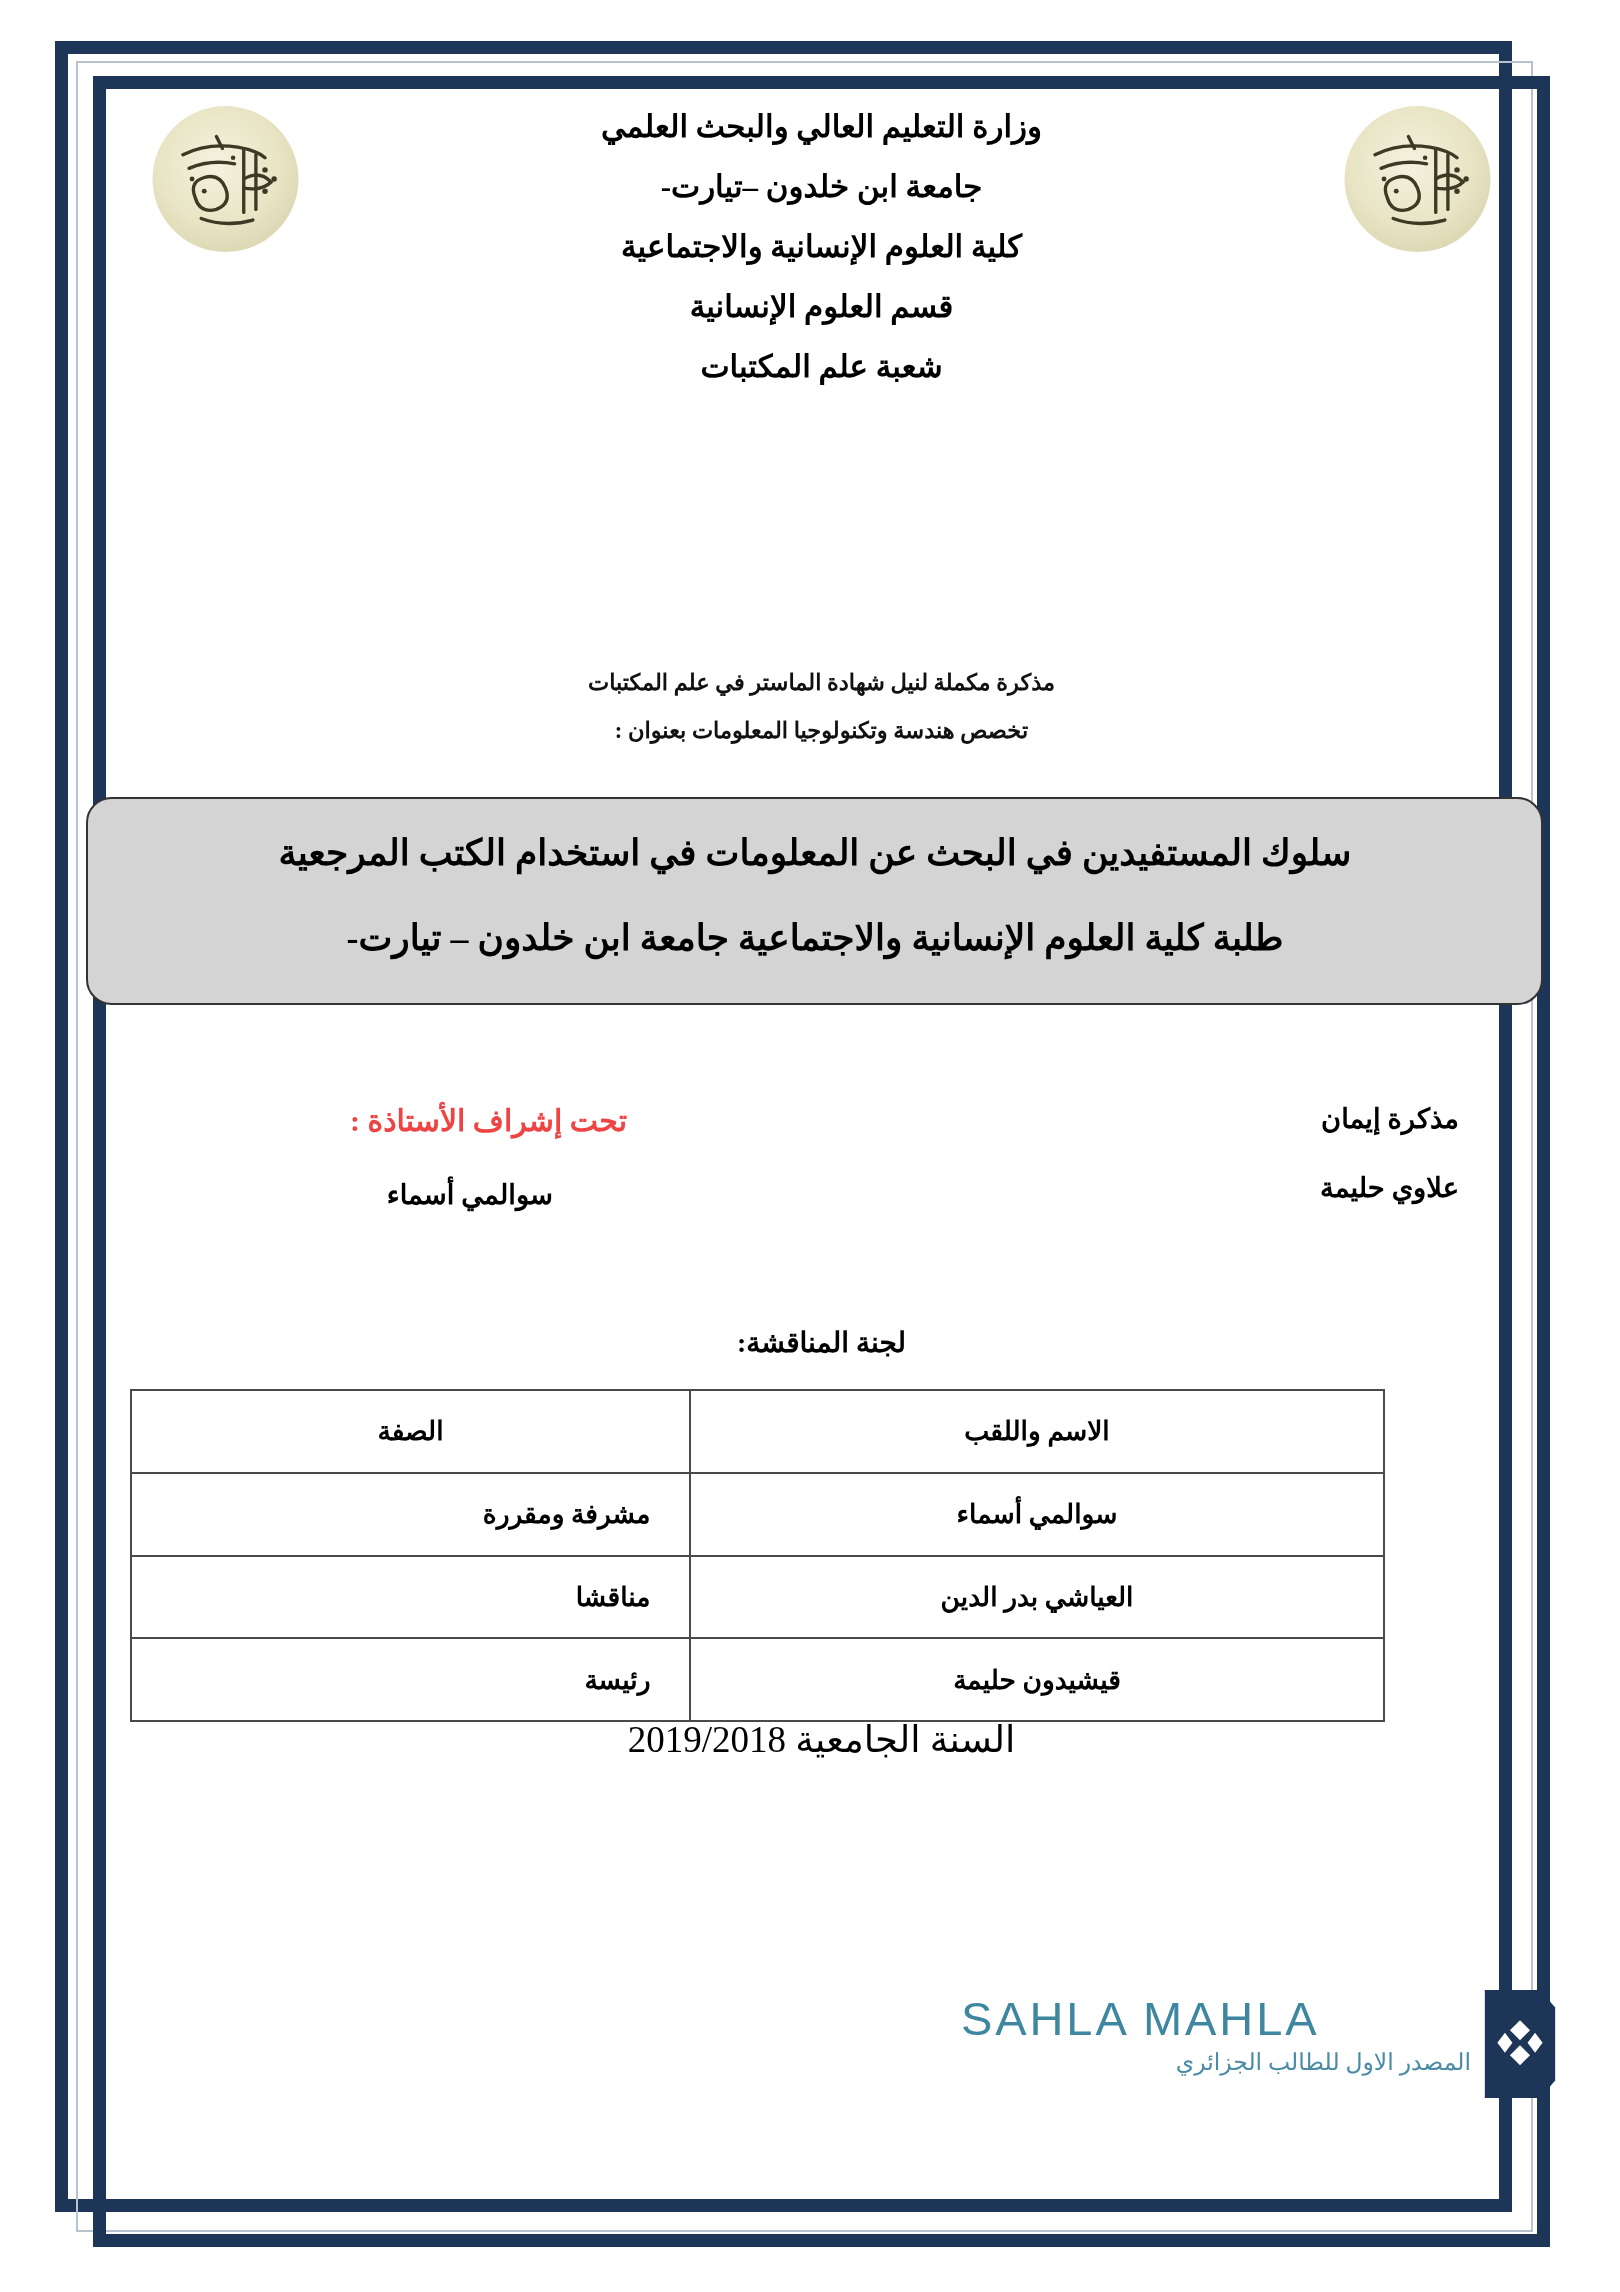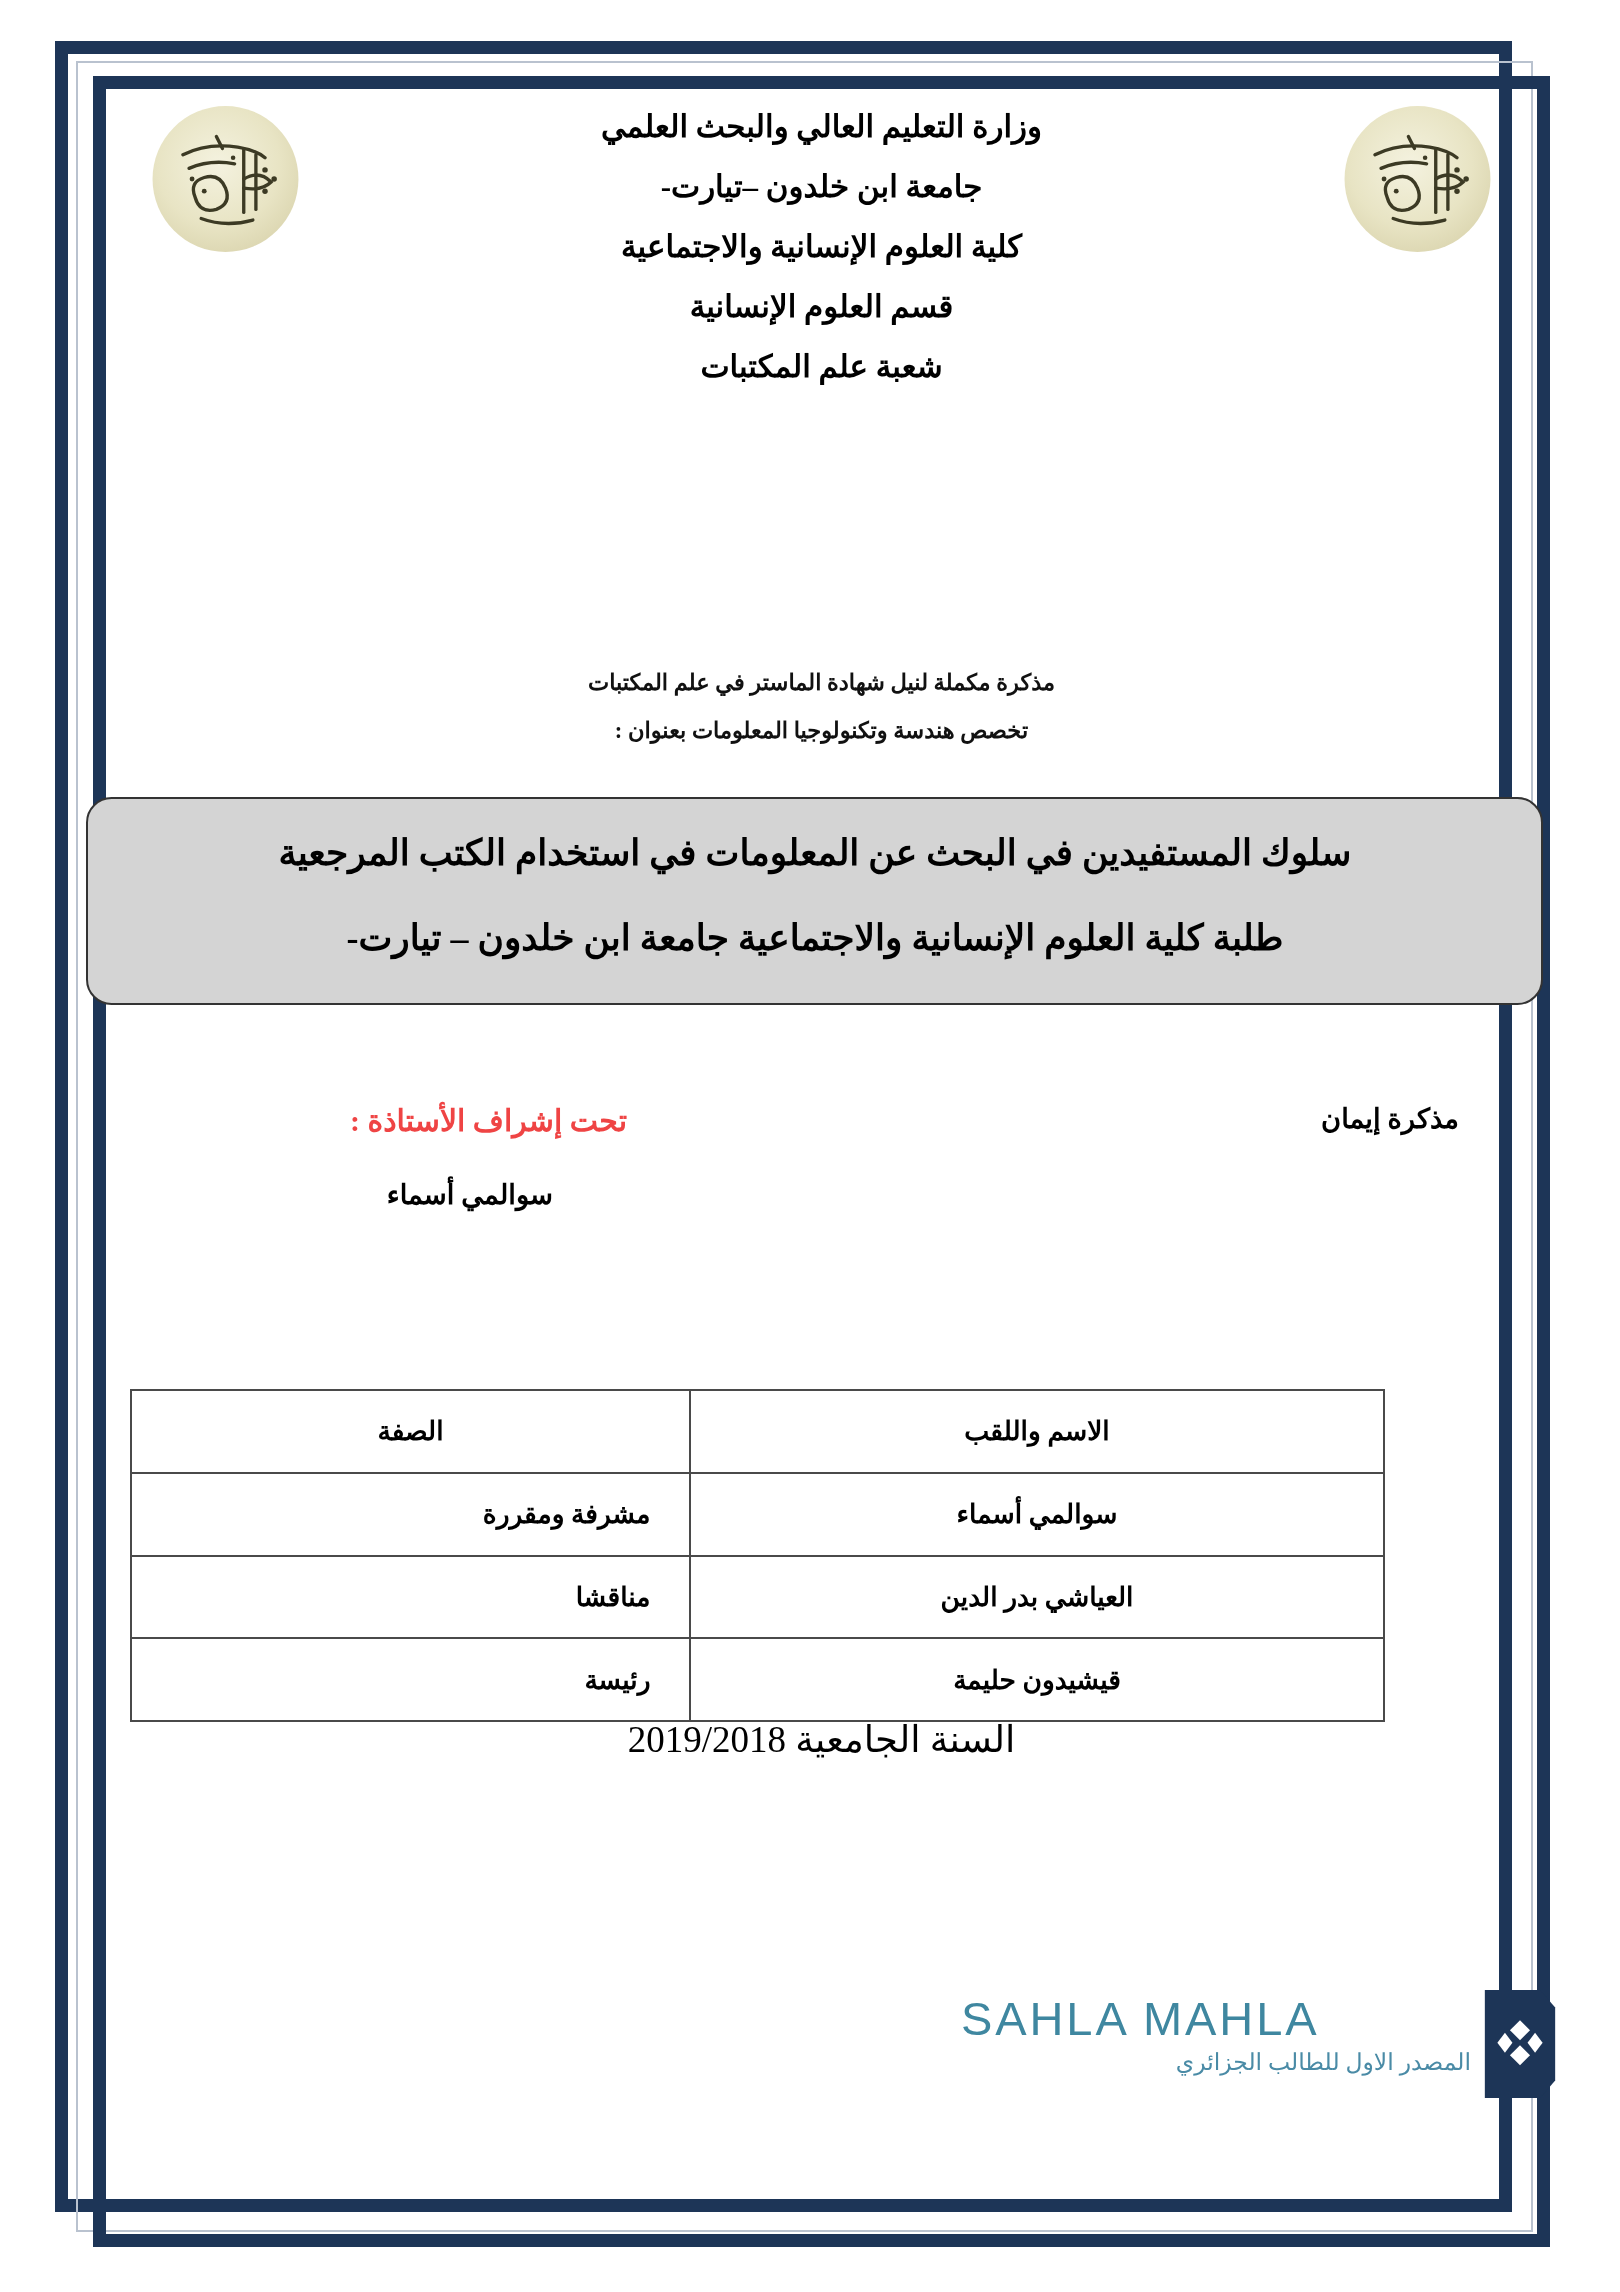--- a/index.html
+++ b/index.html
@@ -326,27 +326,29 @@
     </div>
 
     <div class="title-box">
       <p class="tline">سلوك المستفيدين في البحث عن المعلومات في استخدام الكتب المرجعية</p>
       <p class="tline">طلبة كلية العلوم الإنسانية والاجتماعية جامعة ابن خلدون – تيارت-</p>
     </div>
 
     <div class="credits">
       <div class="credits-col col-students">
         <p class="cname">مذكرة إيمان</p>
+        <p class="cname">علاوي حليمة</p>
       </div>
       <div class="credits-col col-supervisor">
         <p class="clabel">تحت إشراف الأستاذة :</p>
         <p class="cname">سوالمي أسماء</p>
       </div>
     </div>
 
+    <div class="jury-title">لجنة المناقشة:</div>
 
     <table class="jury">
       <thead>
         <tr>
           <th class="col-name">الاسم واللقب</th>
           <th class="col-role">الصفة</th>
         </tr>
       </thead>
       <tbody>
         <tr>

